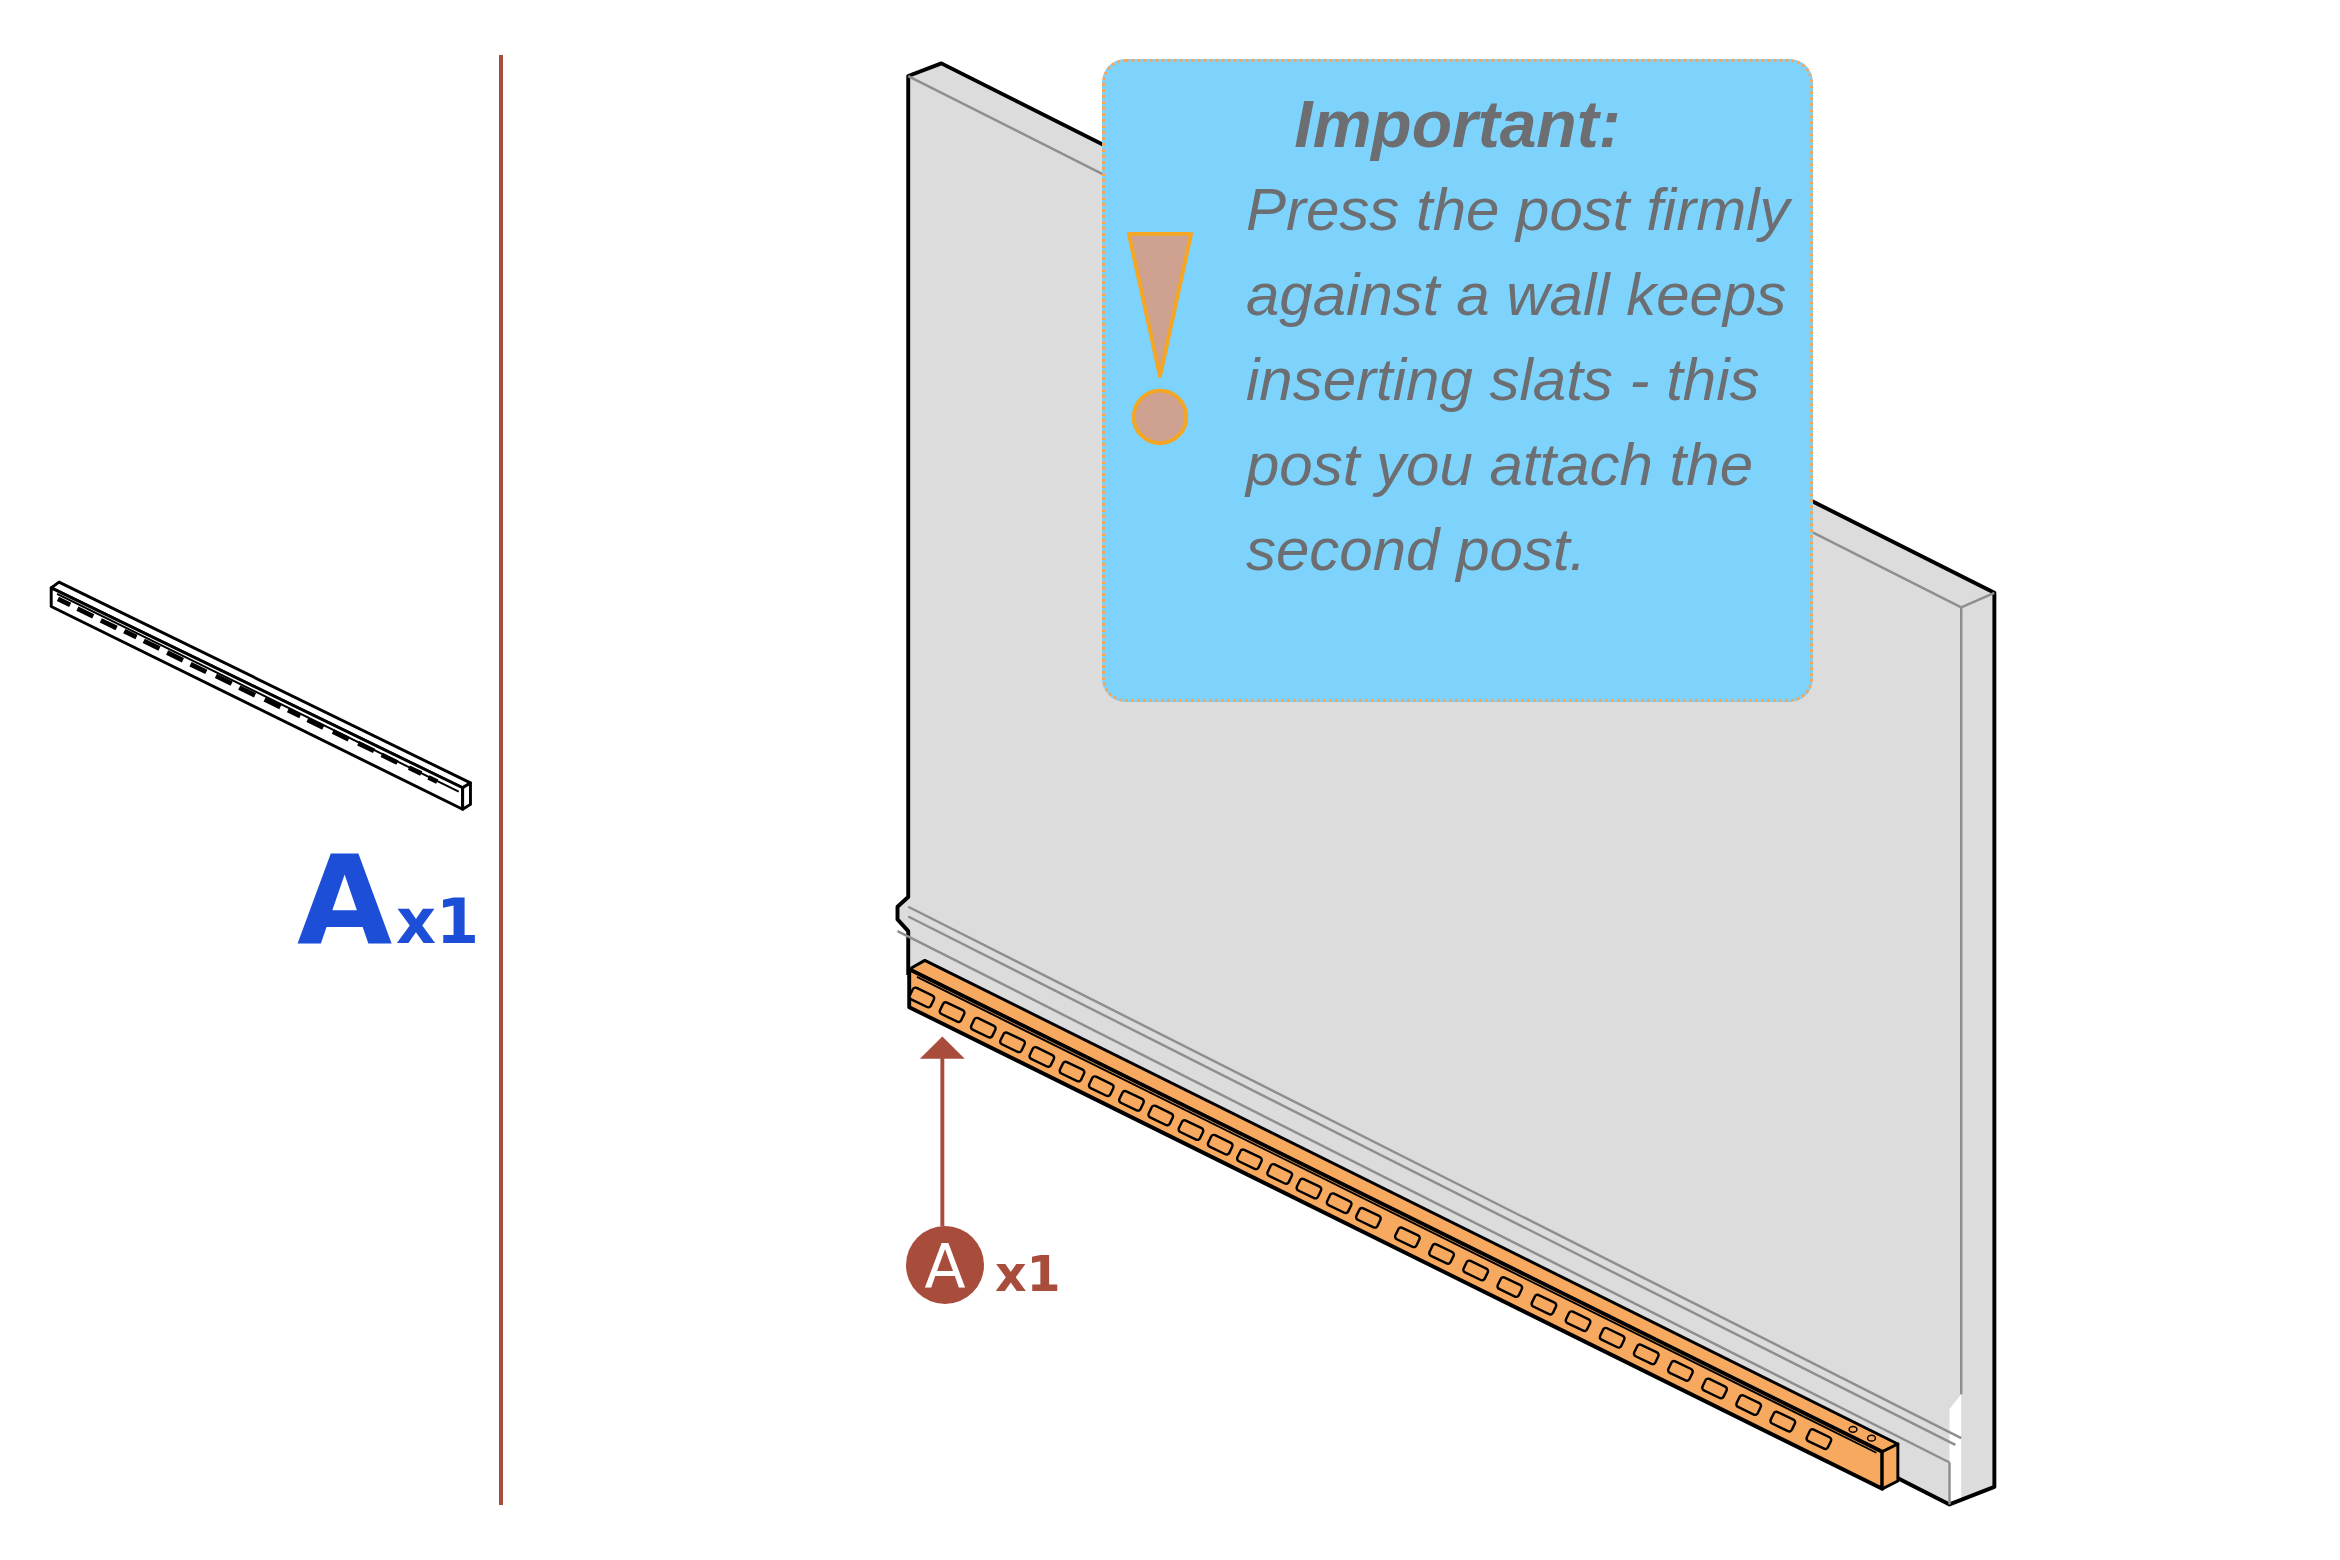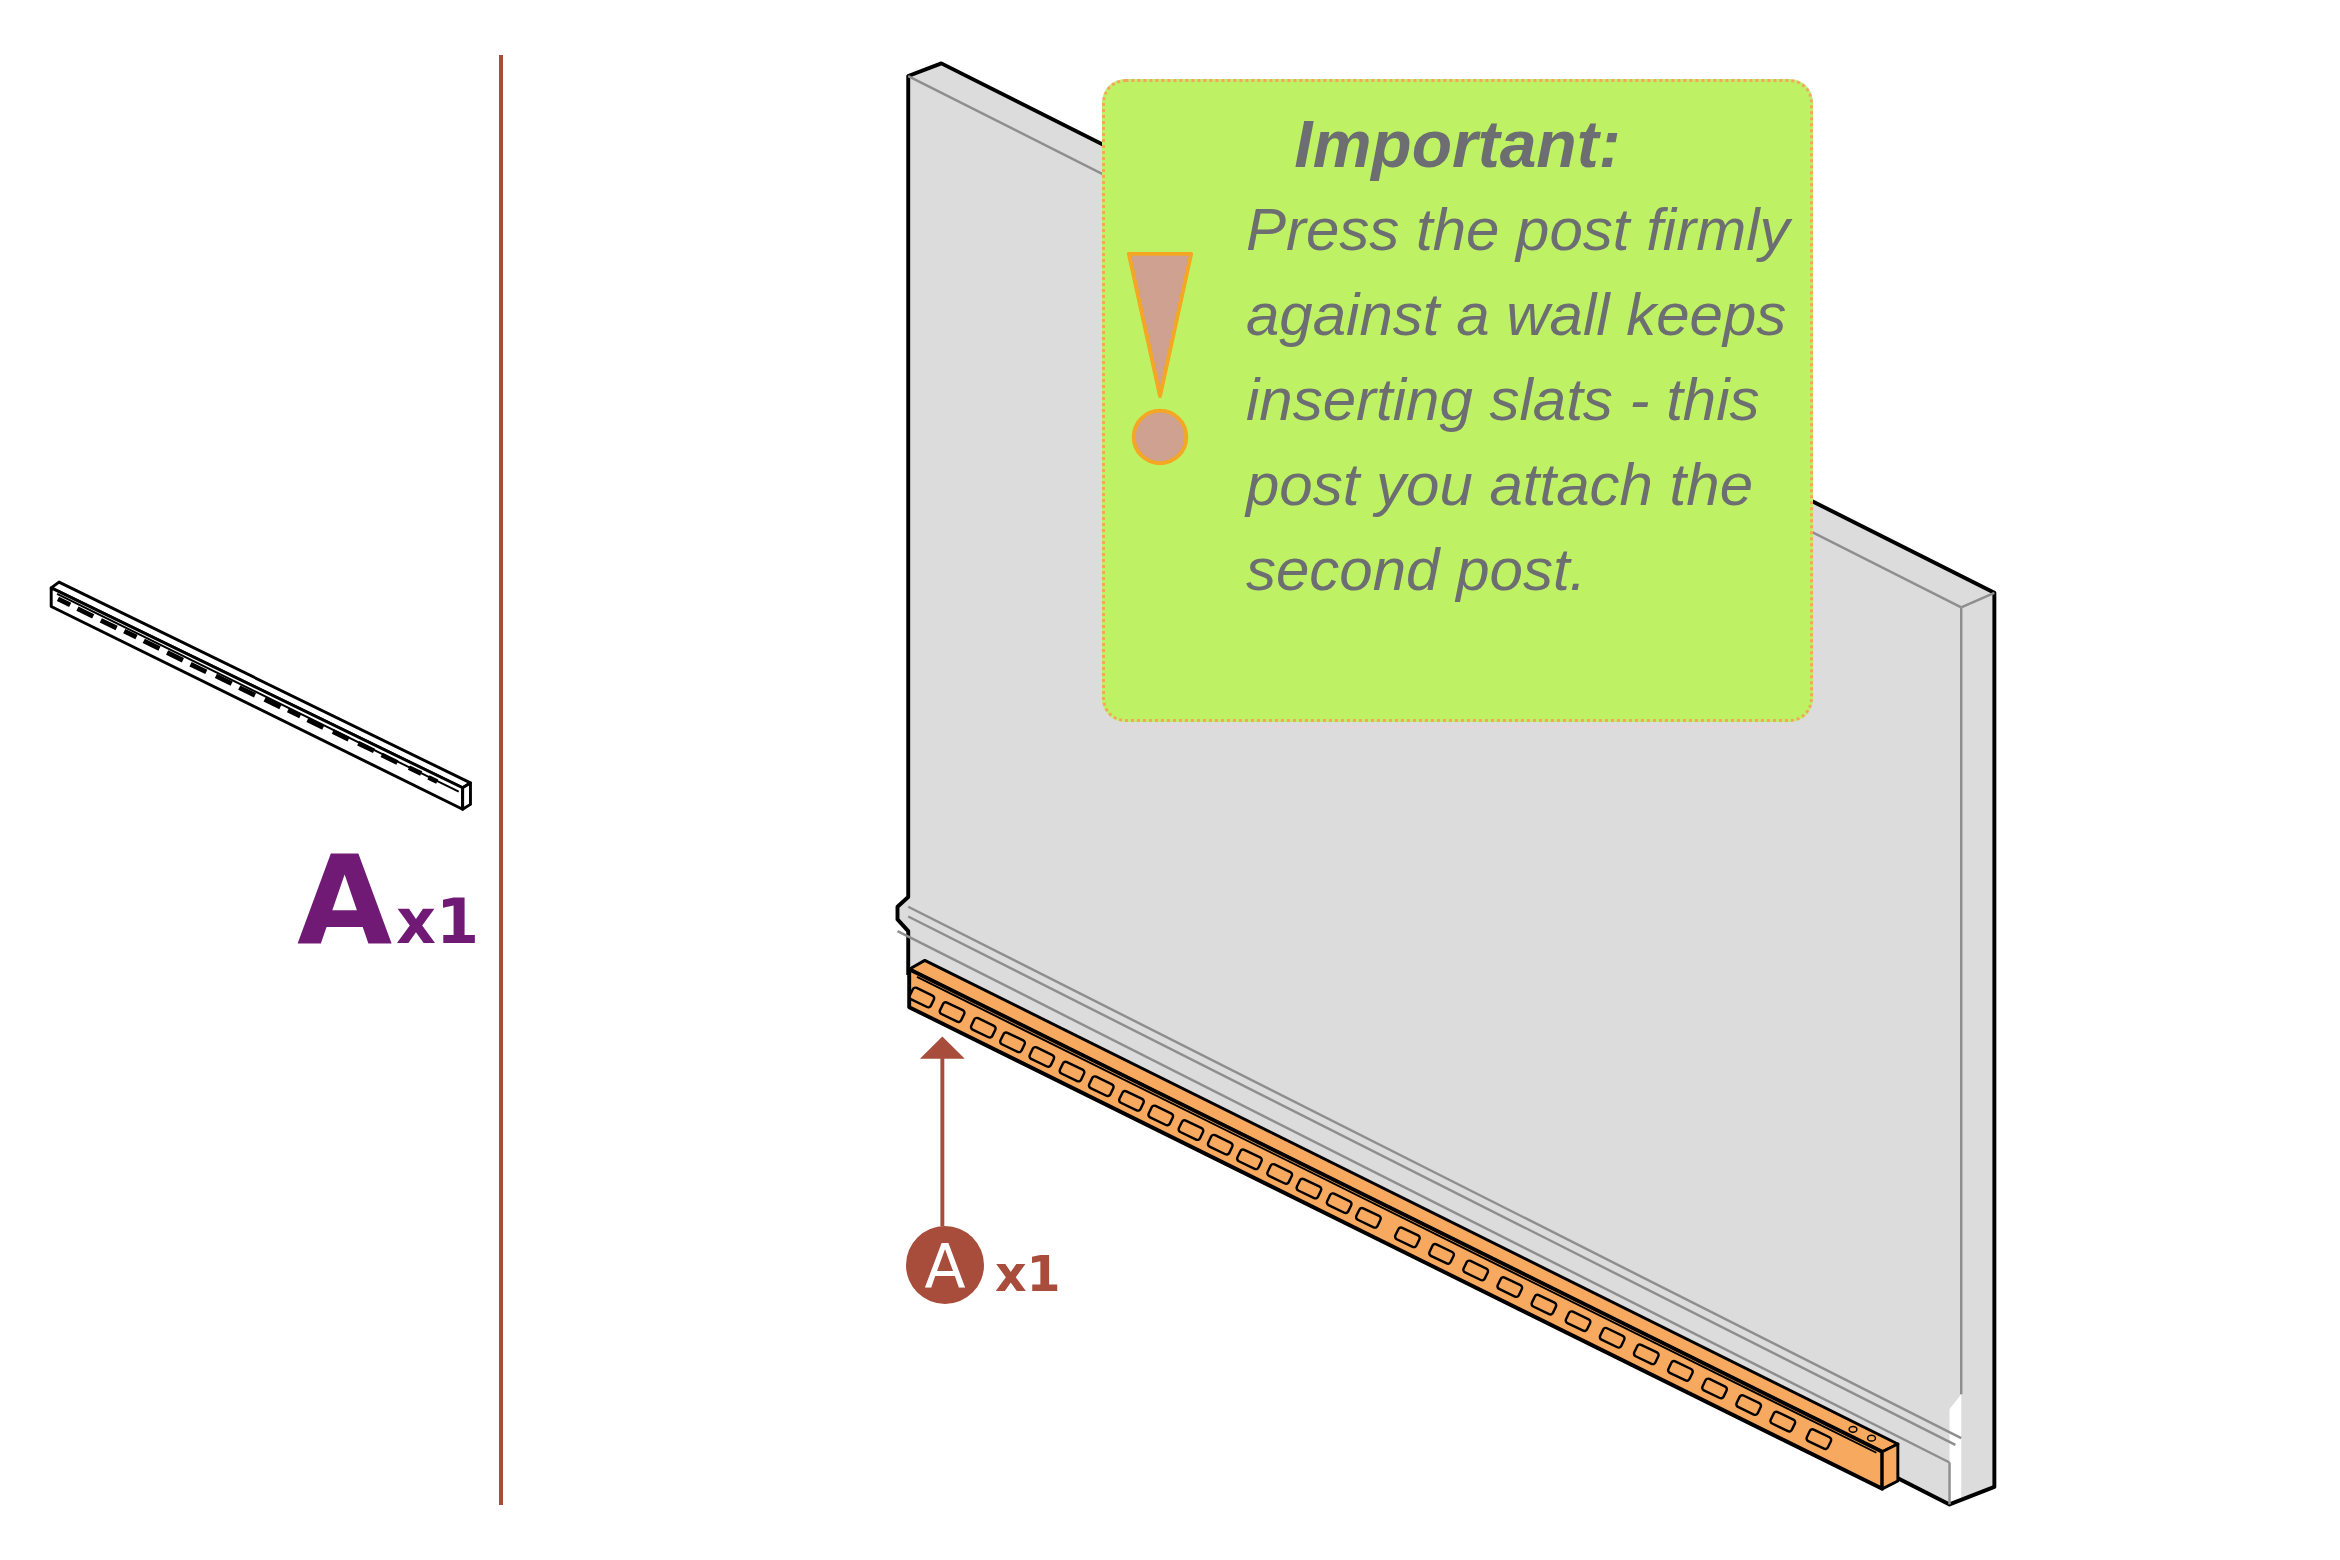--- a/index.html
+++ b/index.html
@@ -1,24 +1,24 @@
 <!DOCTYPE html>
 <html><head>
   <meta charset="utf-8">
   <style>
     html, body { margin: 0; padding: 0; background: #ffffff; }
     body { width: 2341px; height: 1560px; position: relative; overflow: hidden; font-family: "Liberation Sans", sans-serif; }
     #stage { position: absolute; left: 0; top: 0; width: 2341px; height: 1560px; }
     .divider { position: absolute; left: 499px; top: 55px; width: 3.9px; height: 1450px; background: #a84c3c; }
-    .part-label { position: absolute; left: 297px; top: 839px; color: #701a75; font-family: "DejaVu Sans", sans-serif; font-weight: bold; white-space: nowrap; }
+    .part-label { position: absolute; left: 297px; top: 839px; color: #1d4ed8; font-family: "DejaVu Sans", sans-serif; font-weight: bold; white-space: nowrap; }
     .part-label .letter { font-size: 123px; line-height: 1; letter-spacing: -2px; }
     .part-label .qty { font-size: 62px; line-height: 1; margin-left: 5.9px; }
     .callout-label { position: absolute; left: 906px; top: 1226px; width: 78px; height: 78px; border-radius: 50%; background: #a84c3c; color: #ffffff; font-family: "DejaVu Sans", sans-serif; font-size: 60px; text-align: center; line-height: 80px; }
     .callout-qty { position: absolute; left: 995px; top: 1250px; color: #a84c3c; font-family: "DejaVu Sans", sans-serif; font-weight: bold; font-size: 49px; line-height: 1; }
-    .notice { position: absolute; left: 1102px; top: 79px; width: 711px; height: 643px; box-sizing: border-box; border: 3.9px dotted #f4a55e; border-radius: 23.4px; background: #bef264; }
+    .notice { position: absolute; left: 1102px; top: 59px; width: 711px; height: 643px; box-sizing: border-box; border: 3.9px dotted #f4a55e; border-radius: 23.4px; background: #7dd3fc; }
     .notice-title { position: absolute; left: 0; right: 0; top: 29px; text-align: center; color: #6d6e71; font-family: "Liberation Sans", sans-serif; font-style: italic; font-weight: bold; font-size: 66px; line-height: 1; }
     .notice-body { position: absolute; left: 121px; top: 105px; color: #6d6e71; font-family: "Liberation Sans", sans-serif; font-style: italic; font-size: 60px; line-height: 85px; white-space: nowrap; margin-left: 20px; }
     .notice-body div { height: 85px; }
     .warn-icon { position: absolute; left: 17.6px; top: 168px; width: 74px; height: 220px; }
   </style>
 </head>
 <body>
 
 <div id="stage">
 

